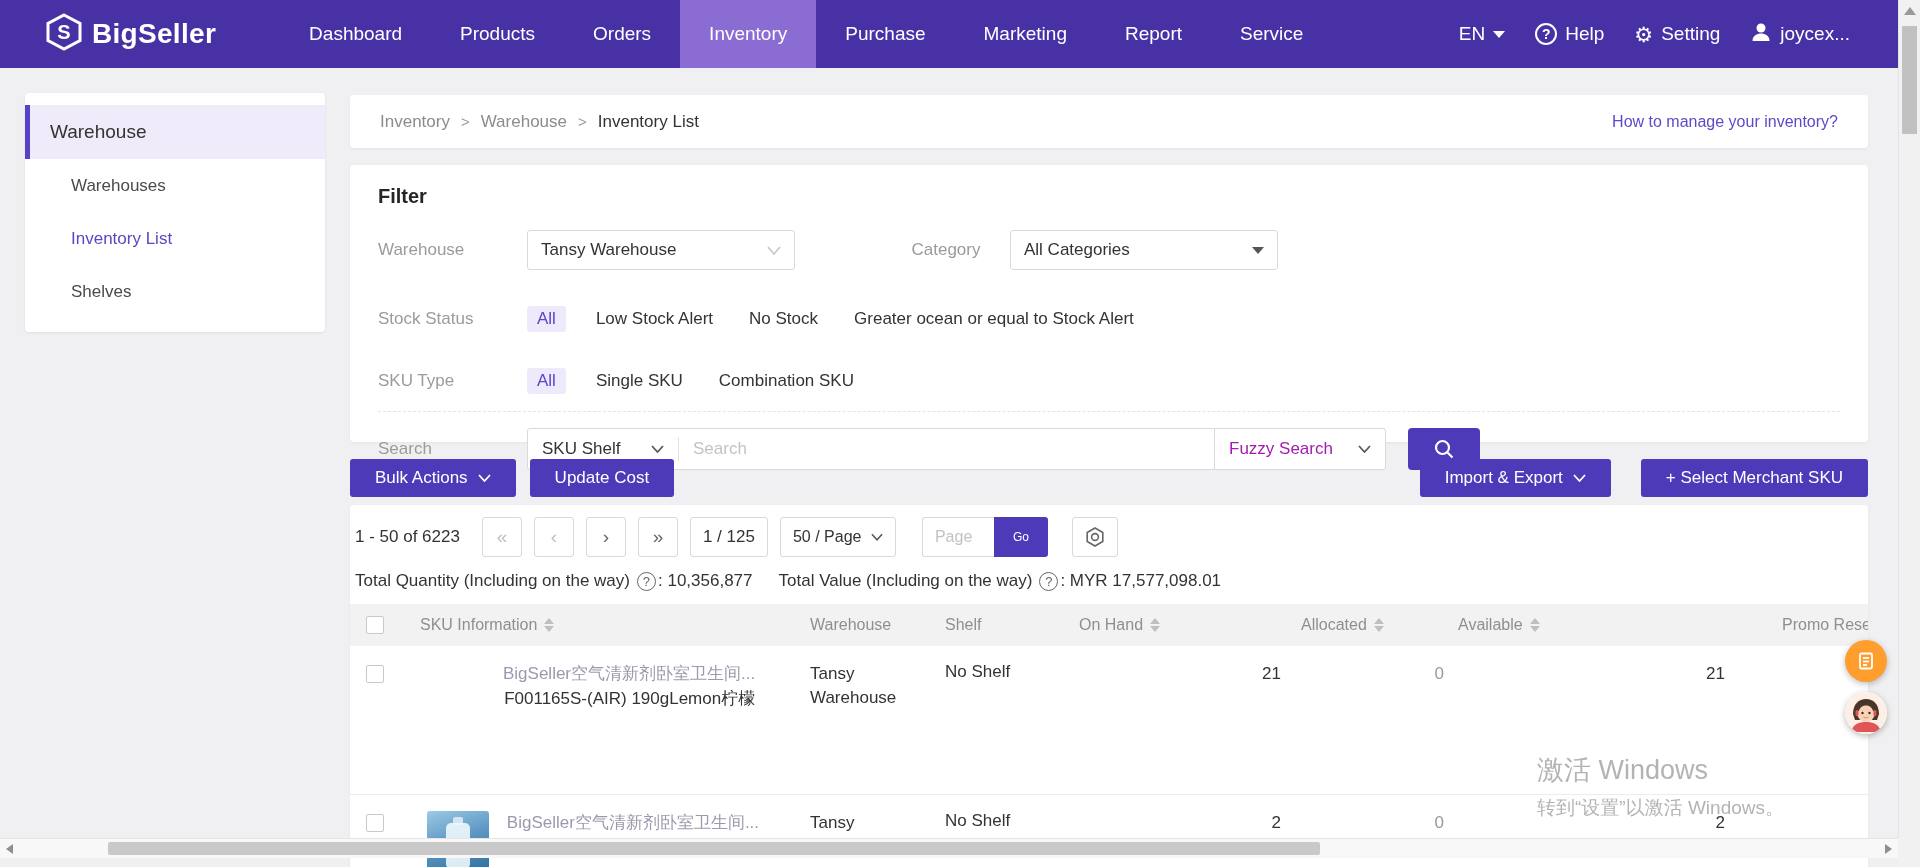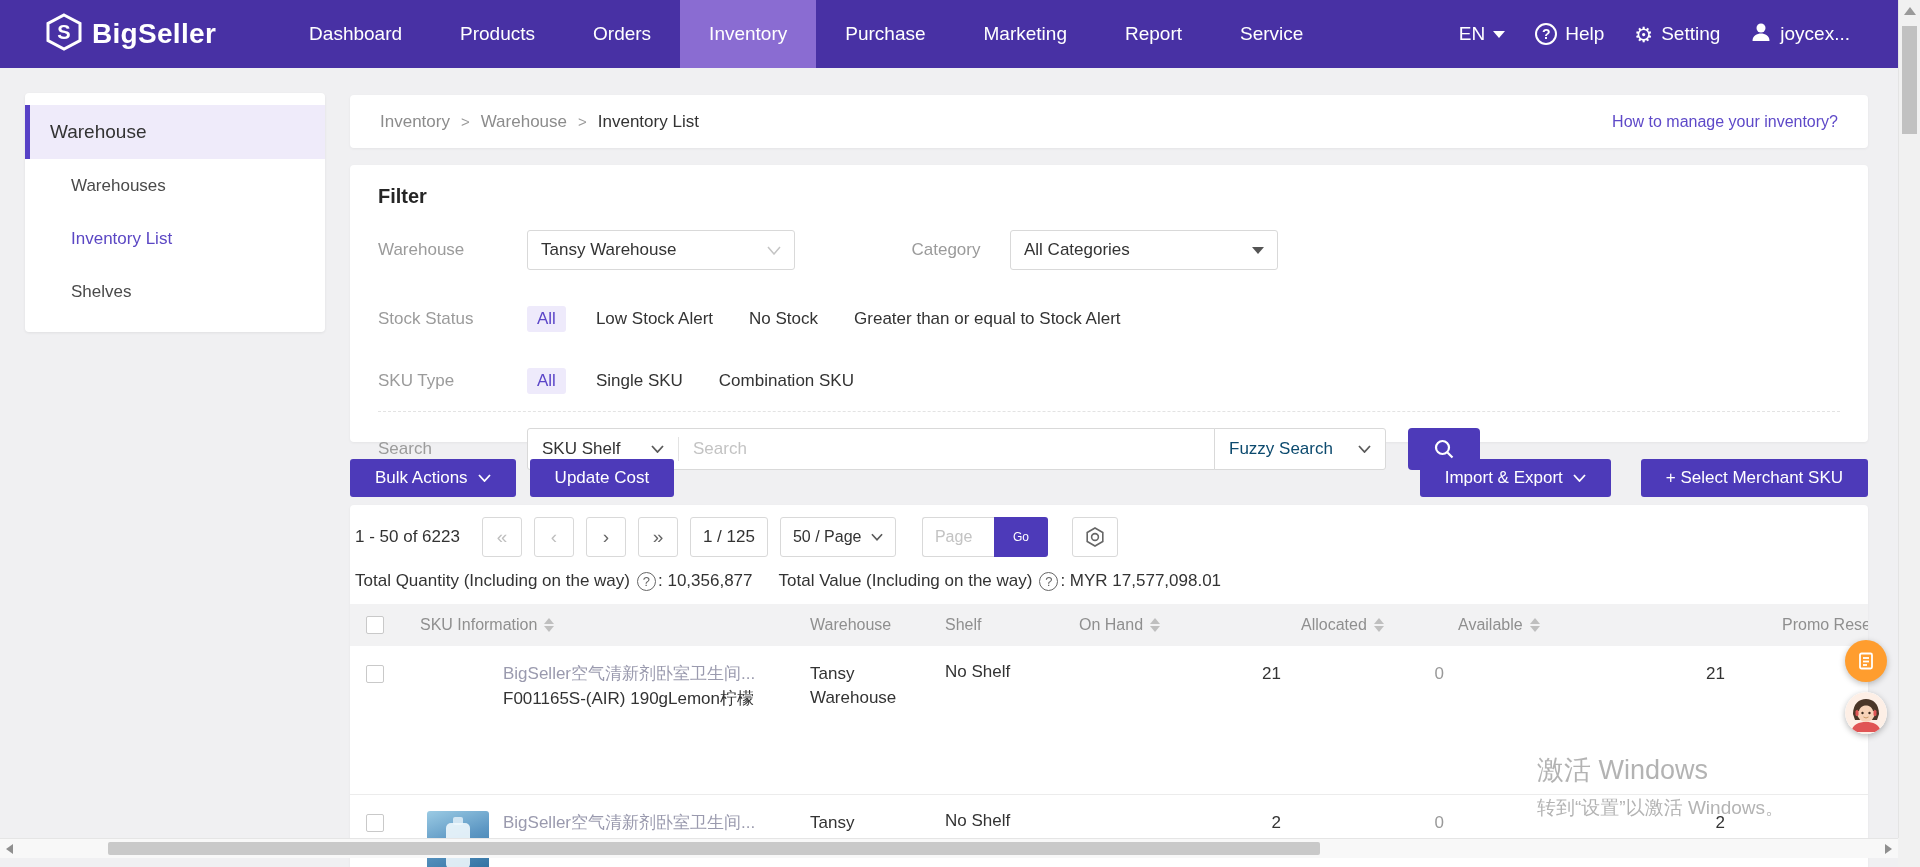--- a/index.html
+++ b/index.html
@@ -49,21 +49,21 @@
 .f-row.options { margin-top:36px; font-size:17px; color:#333; height:26px; }
 .opt { margin-right:36px; cursor:pointer; white-space:nowrap; }
 .opt.tag { background:#EEEAFB; color:#5B45C8; padding:3px 10px; border-radius:3px; margin-right:30px; }
 .dashed { border-top:1px dashed #E3E3E3; margin-top:17px; }
 .f-row.search { margin-top:16px; }
 .search-box { display:flex; align-items:center; width:688px; height:42px; border:1px solid #D9D9D9; border-radius:3px 0 0 3px; background:#fff; }
 .sku-select { display:flex; align-items:center; justify-content:space-between; padding:0 14px; width:150px; font-size:17px; color:#333; cursor:pointer; }
 .vline { width:1px; height:24px; background:#E3E3E3; }
 .search-input { border:none; outline:none; flex:1; padding:0 14px; font-size:17px; color:#333; font-family:inherit; background:transparent; }
 .search-input::placeholder { color:#C3C3C3; }
-.mode-select { width:172px; height:42px; border:1px solid #D9D9D9; margin-left:-1px; border-radius:0 3px 3px 0; display:flex; align-items:center; justify-content:space-between; padding:0 14px; font-size:17px; color:#0c4a6e; cursor:pointer; background:#fff; }
+.mode-select { width:172px; height:42px; border:1px solid #D9D9D9; margin-left:-1px; border-radius:0 3px 3px 0; display:flex; align-items:center; justify-content:space-between; padding:0 14px; font-size:17px; color:#a21caf; cursor:pointer; background:#fff; }
 .search-btn { width:72px; height:42px; background:#4D3AB9; border:none; border-radius:4px; margin-left:22px; display:flex; align-items:center; justify-content:center; cursor:pointer; }
 
 
 .toolbar { position:absolute; left:350px; top:459px; width:1518px; display:flex; align-items:center; z-index:2; }
 .btn { height:38px; background:#4D3AB9; color:#fff; font-size:17px; border:none; border-radius:3px; display:flex; align-items:center; justify-content:center; gap:10px; padding:0 25px; cursor:pointer; white-space:nowrap; }
 .toolbar .btn + .btn { margin-left:14px; }
 .toolbar-right { margin-left:auto; display:flex; gap:16px; }
 
 
 .table-card { left:350px; top:505px; width:1518px; height:362px; border-radius:4px 4px 0 0; overflow:hidden; padding-top:10px; }
@@ -78,21 +78,21 @@
 .pg-go { width:54px; height:40px; background:#4D3AB9; color:#fff; border:none; border-radius:0 3px 3px 0; font-size:12px; cursor:pointer; }
 .pg-gear { width:46px; height:40px; border:1px solid #D9D9D9; border-radius:3px; background:#fff; display:flex; align-items:center; justify-content:center; margin-left:24px; cursor:pointer; }
 .totals { display:flex; align-items:center; margin-top:12px; padding-left:5px; font-size:17px; color:#333; }
 .totals-group { display:flex; align-items:center; }
 .totals-group + .totals-group { margin-left:26px; }
 .q-icon { width:19px; height:19px; border:1.5px solid #666; border-radius:50%; font-size:13px; display:inline-flex; align-items:center; justify-content:center; color:#666; margin:0 2px 0 7px; flex:0 0 auto; }
 
 .thead { display:flex; align-items:center; height:42px; background:#F2F2F3; margin-top:13px; font-size:16px; color:#8F8F8F; overflow:hidden; }
 .cell { display:flex; align-items:center; flex:0 0 auto; }
 .c-check { width:54px; padding-left:16px; }
-.c-sku { width:390px; padding-left:23px; }
+.c-sku { width:390px; padding-left:23px;text-align:right; }
 .thead .c-sku { padding-left:16px; }
 .c-wh { width:135px; padding-left:16px; }
 .c-shelf { width:135px; padding-left:16px; }
 .c-on { width:225px; padding-left:15px; }
 .c-alloc { width:165px; padding-left:12px; }
 .c-avail { width:280px; padding-left:4px; }
 .c-promo { width:200px; padding-left:48px; white-space:nowrap; }
 .trow .c-on { justify-content:flex-end; padding-right:8px; }
 .trow .c-alloc { justify-content:flex-end; padding-right:10px; }
 .trow .c-avail { justify-content:flex-end; padding-right:9px; }
@@ -218,21 +218,21 @@
       <span>All Categories</span>
       <span class="caret-solid"></span>
     </div>
   </div>
 
   <div class="f-row options">
     <div class="f-label">Stock Status</div>
     <span class="opt tag">All</span>
     <span class="opt">Low Stock Alert</span>
     <span class="opt">No Stock</span>
-    <span class="opt">Greater than or equal to Stock Alert</span>
+    <span class="opt">Greater ocean or equal to Stock Alert</span>
   </div>
 
   <div class="f-row options">
     <div class="f-label">SKU Type</div>
     <span class="opt tag">All</span>
     <span class="opt">Single SKU</span>
     <span class="opt">Combination SKU</span>
   </div>
 
   <div class="dashed"></div>

